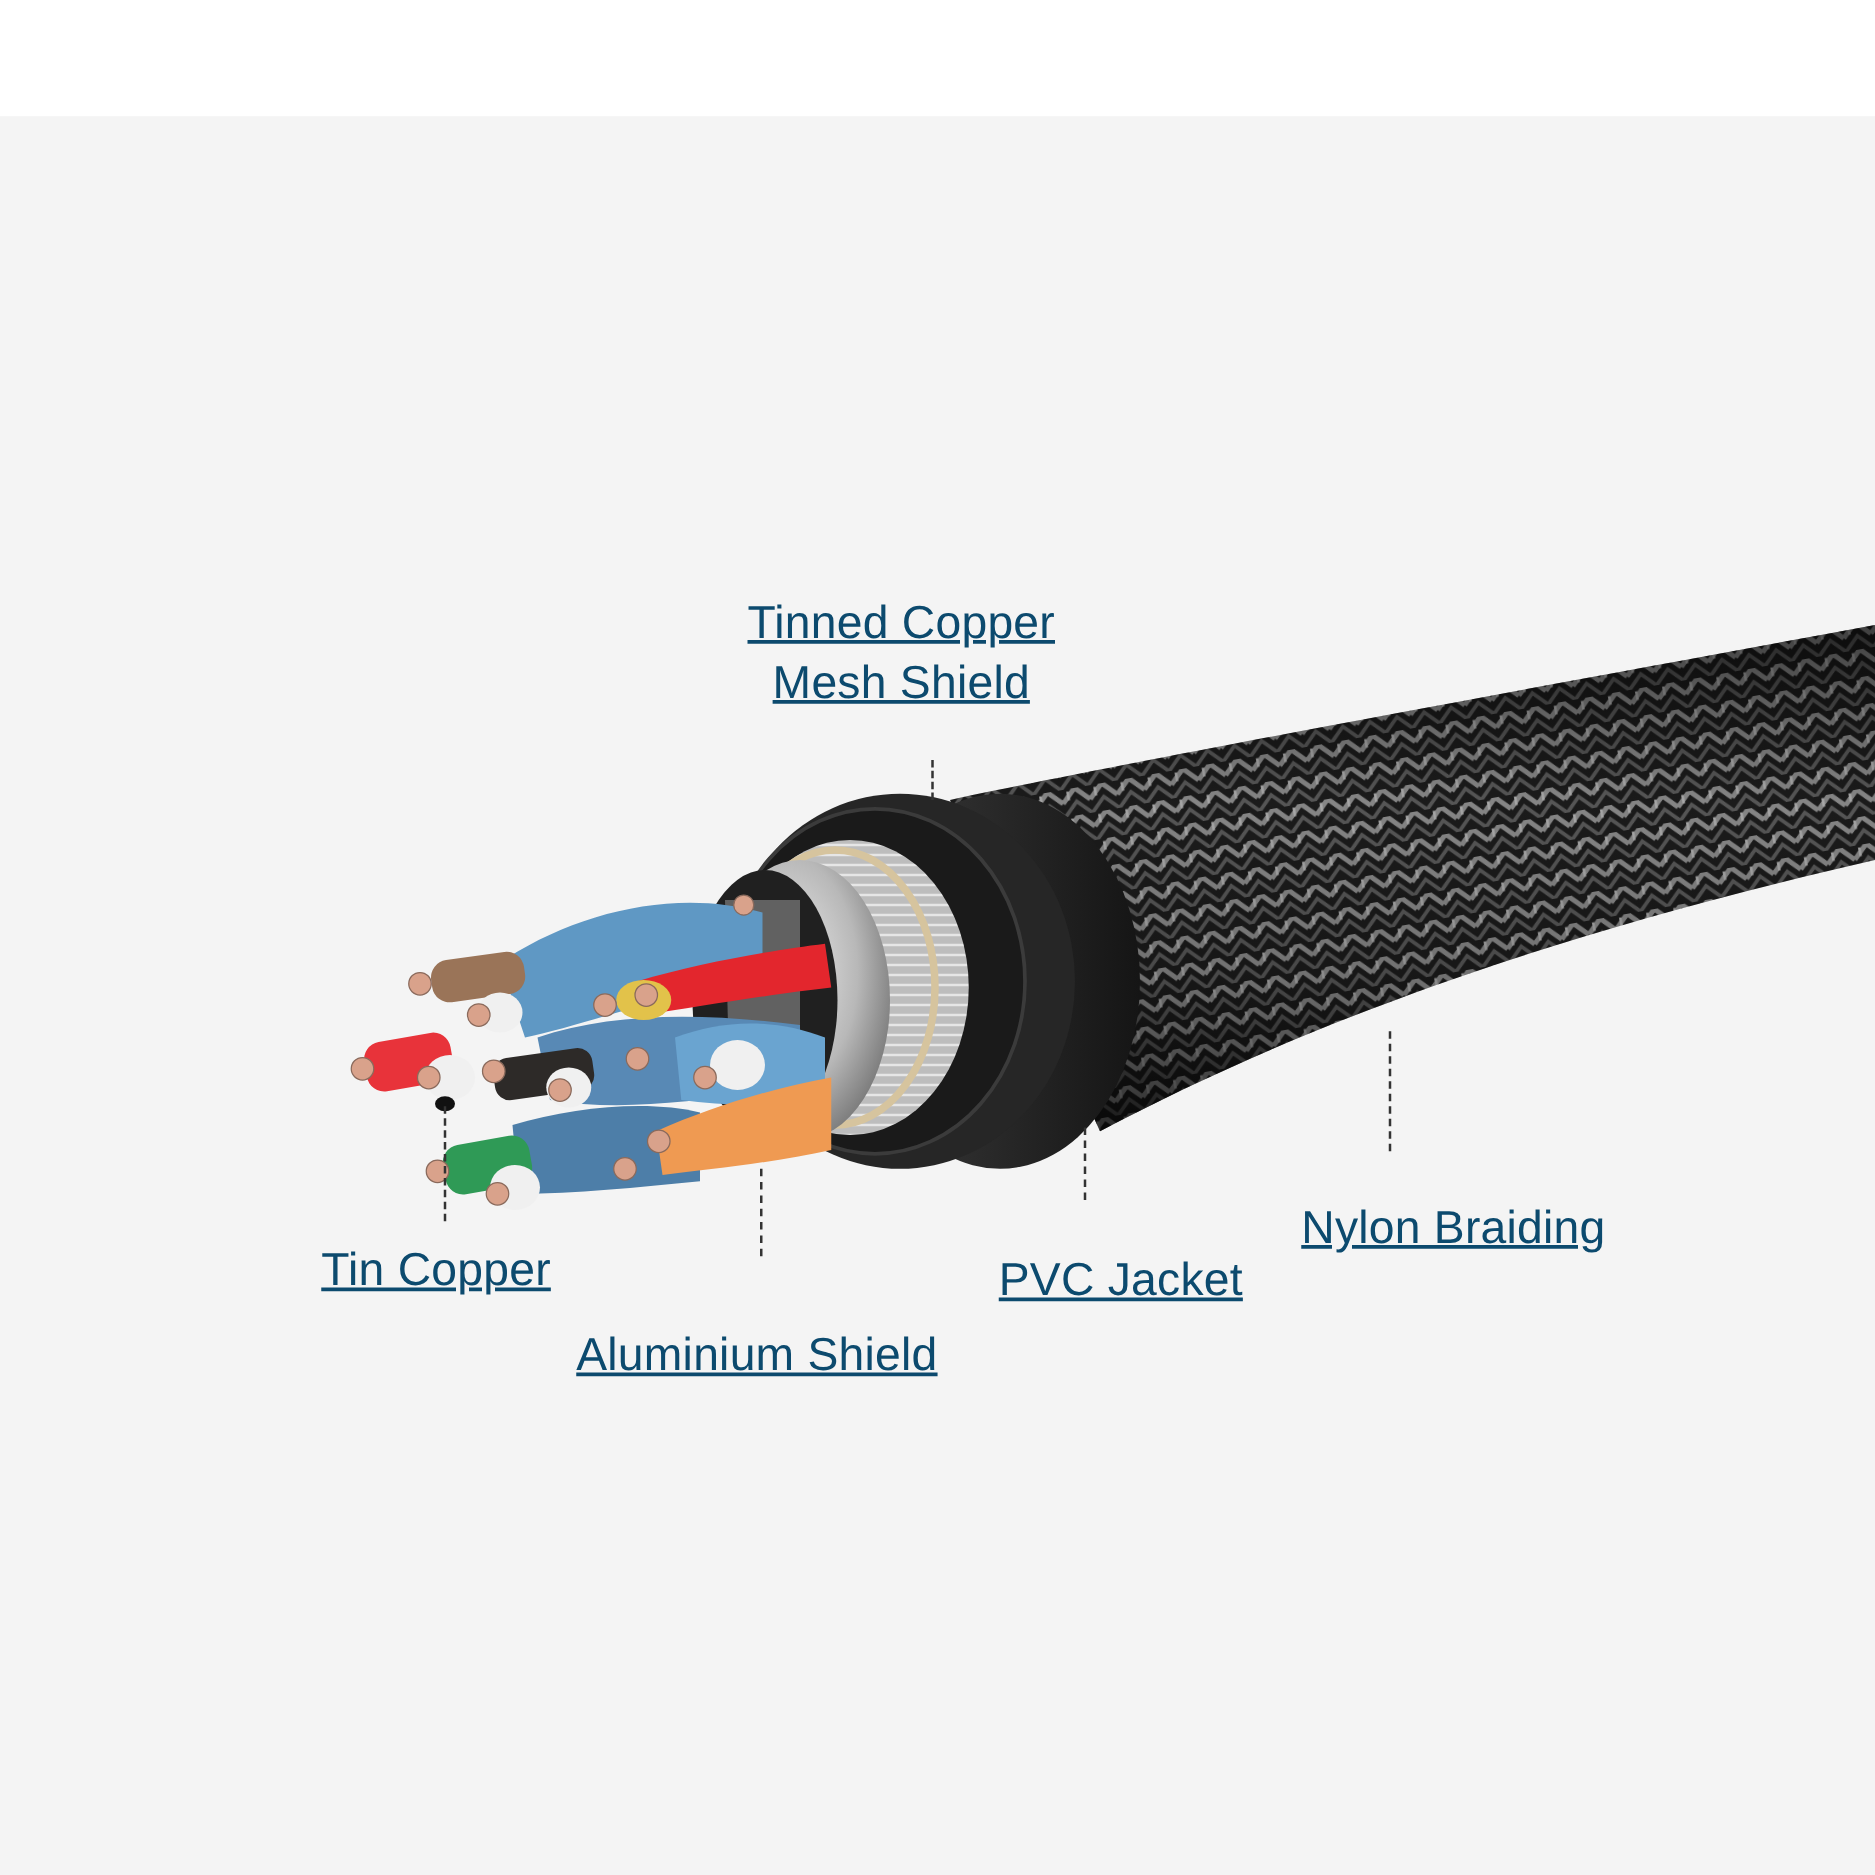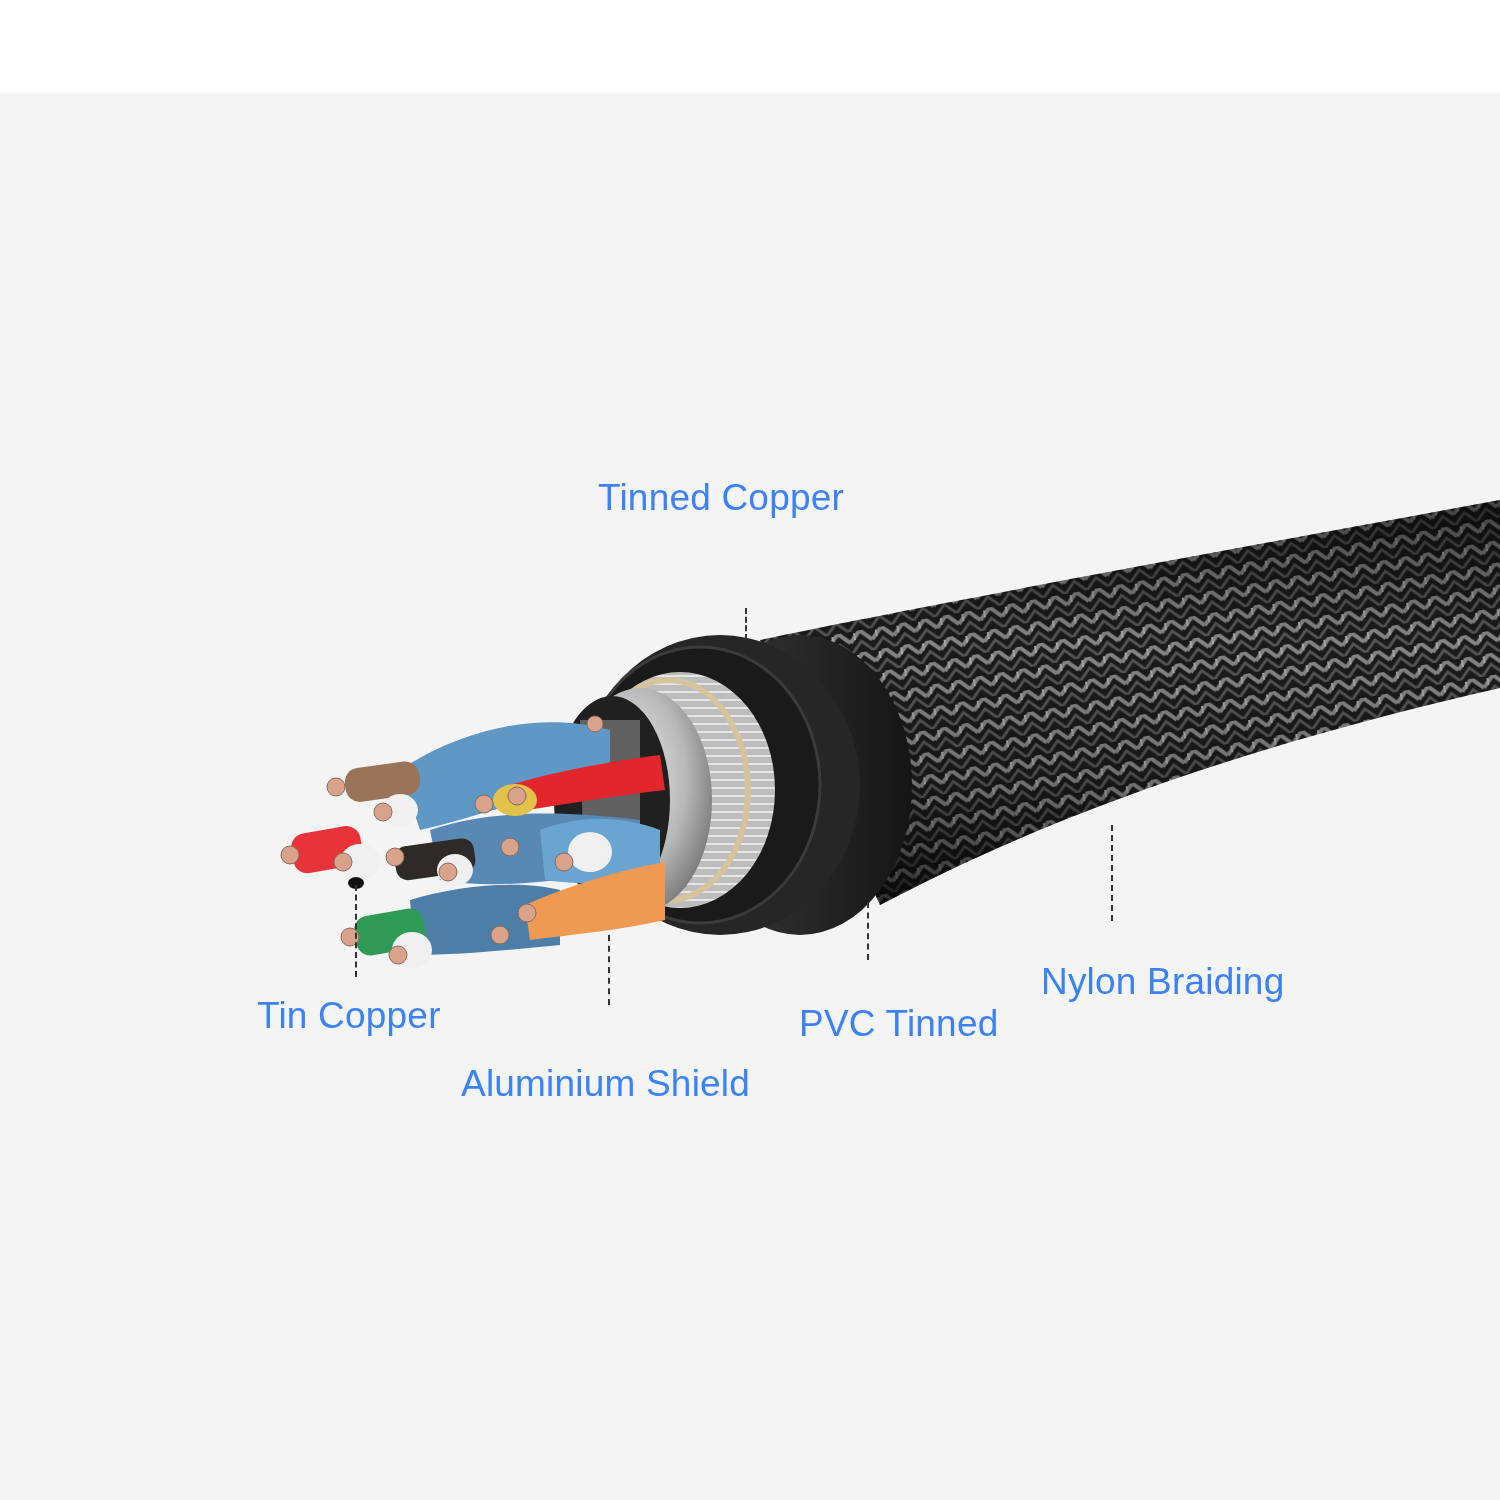--- a/index.html
+++ b/index.html
@@ -1,20 +1,20 @@
 <!DOCTYPE html>
 <html><head>
 <meta charset="utf-8">
 <style>
   html, body { margin: 0; padding: 0; }
   body { width: 1500px; height: 1500px; background: #ffffff; position: relative; overflow: hidden; font-family: "Liberation Sans", sans-serif; }
   .top-band { position: absolute; left: 0; top: 0; width: 1500px; height: 93px; background: #ffffff; }
   .stage { position: absolute; left: 0; top: 93px; width: 1500px; height: 1407px; background: #f4f4f4; }
   .diagram { position: absolute; left: 0; top: 0; width: 1500px; height: 1500px; }
-  .label { position: absolute; color: #3b82f6; font-size: 37px; line-height: 48px; white-space: nowrap; letter-spacing: 0.2px; }
+  .label { position: absolute; color: #0c4a6e; font-size: 37px; line-height: 48px; white-space: nowrap; letter-spacing: 0.2px; text-decoration: underline; }
   .label.center { text-align: center; }
   .leader { position: absolute; width: 0; border-left: 2px dashed #333; }
 </style>
 </head>
 <body>
 
 <div class="top-band"></div>
 <div class="stage"></div>
 
 <svg class="diagram" viewBox="0 0 1500 1500" xmlns="http://www.w3.org/2000/svg">
@@ -117,17 +117,18 @@
 </svg>
 
 <div class="leader" style="left:745px; top:608px; height:32px;"></div>
 <div class="leader" style="left:355px; top:885px; height:92px;"></div>
 <div class="leader" style="left:608px; top:935px; height:70px;"></div>
 <div class="leader" style="left:867px; top:902px; height:58px;"></div>
 <div class="leader" style="left:1111px; top:825px; height:96px;"></div>
 
 <div class="label center" style="left:580px; top:474px; width:282px;">
   <div>Tinned Copper</div>
+  <div>Mesh Shield</div>
 </div>
 <div class="label" style="left:257px; top:992px;">Tin Copper</div>
 <div class="label" style="left:461px; top:1060px;">Aluminium Shield</div>
-<div class="label" style="left:799px; top:1000px;">PVC Tinned</div>
+<div class="label" style="left:799px; top:1000px;">PVC Jacket</div>
 <div class="label" style="left:1041px; top:958px;">Nylon Braiding</div>
 
 </body></html>

